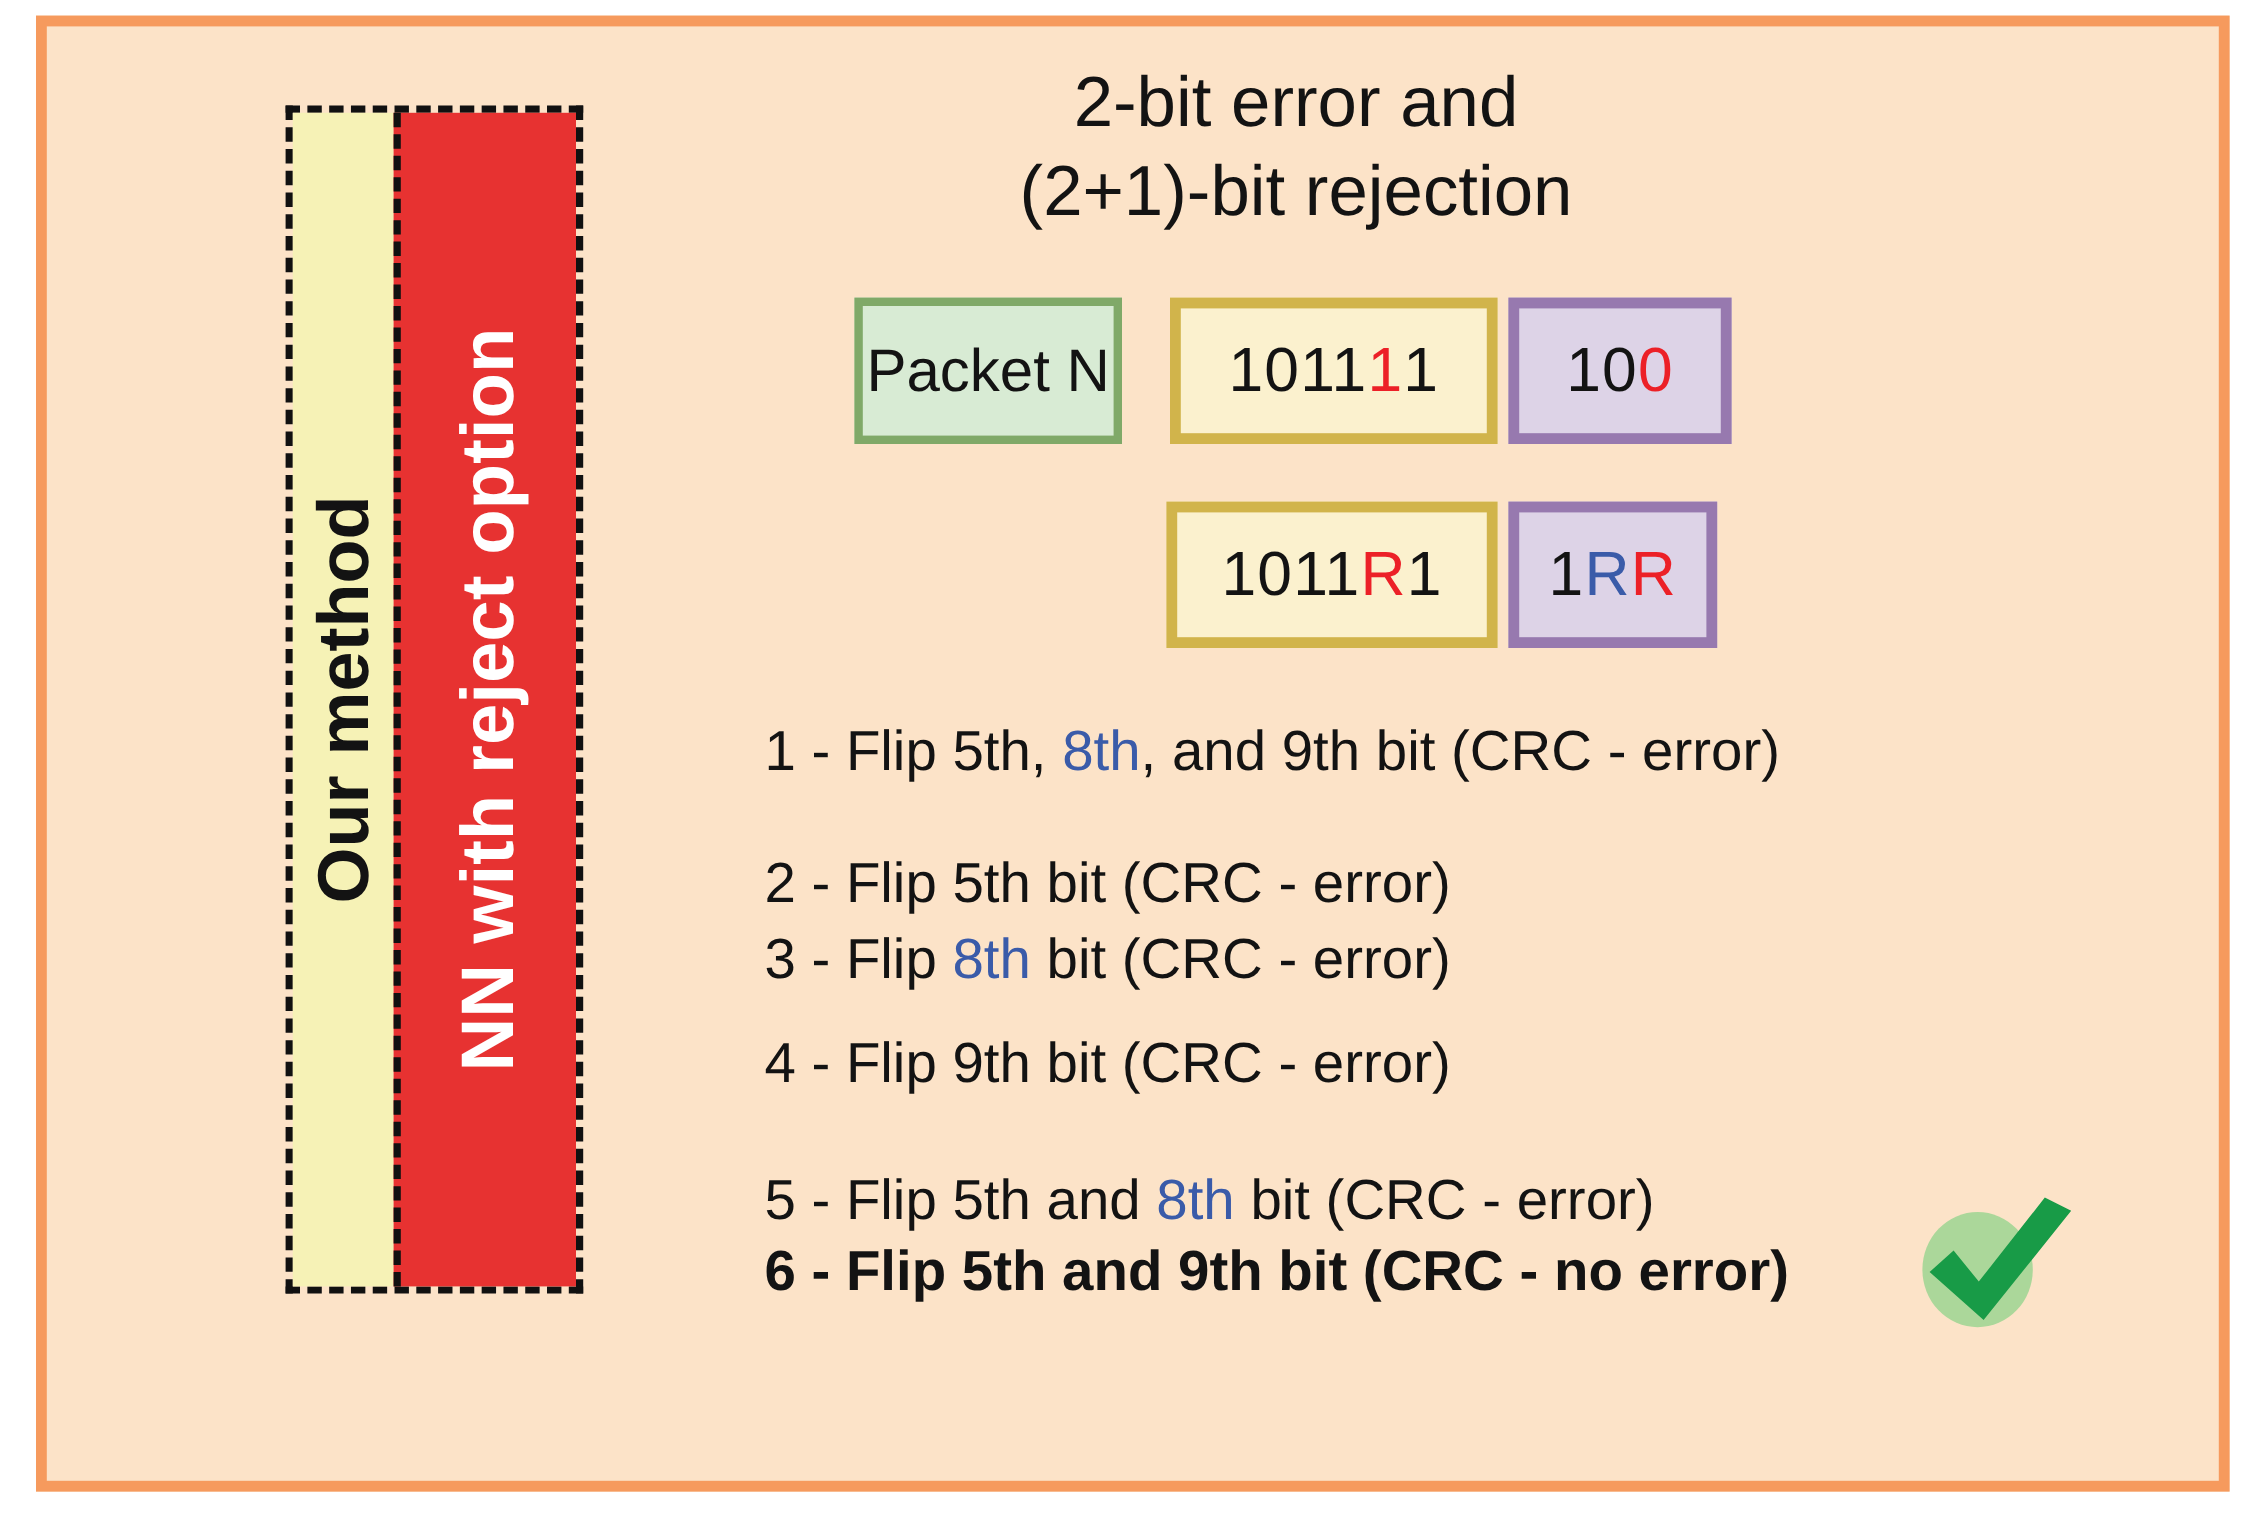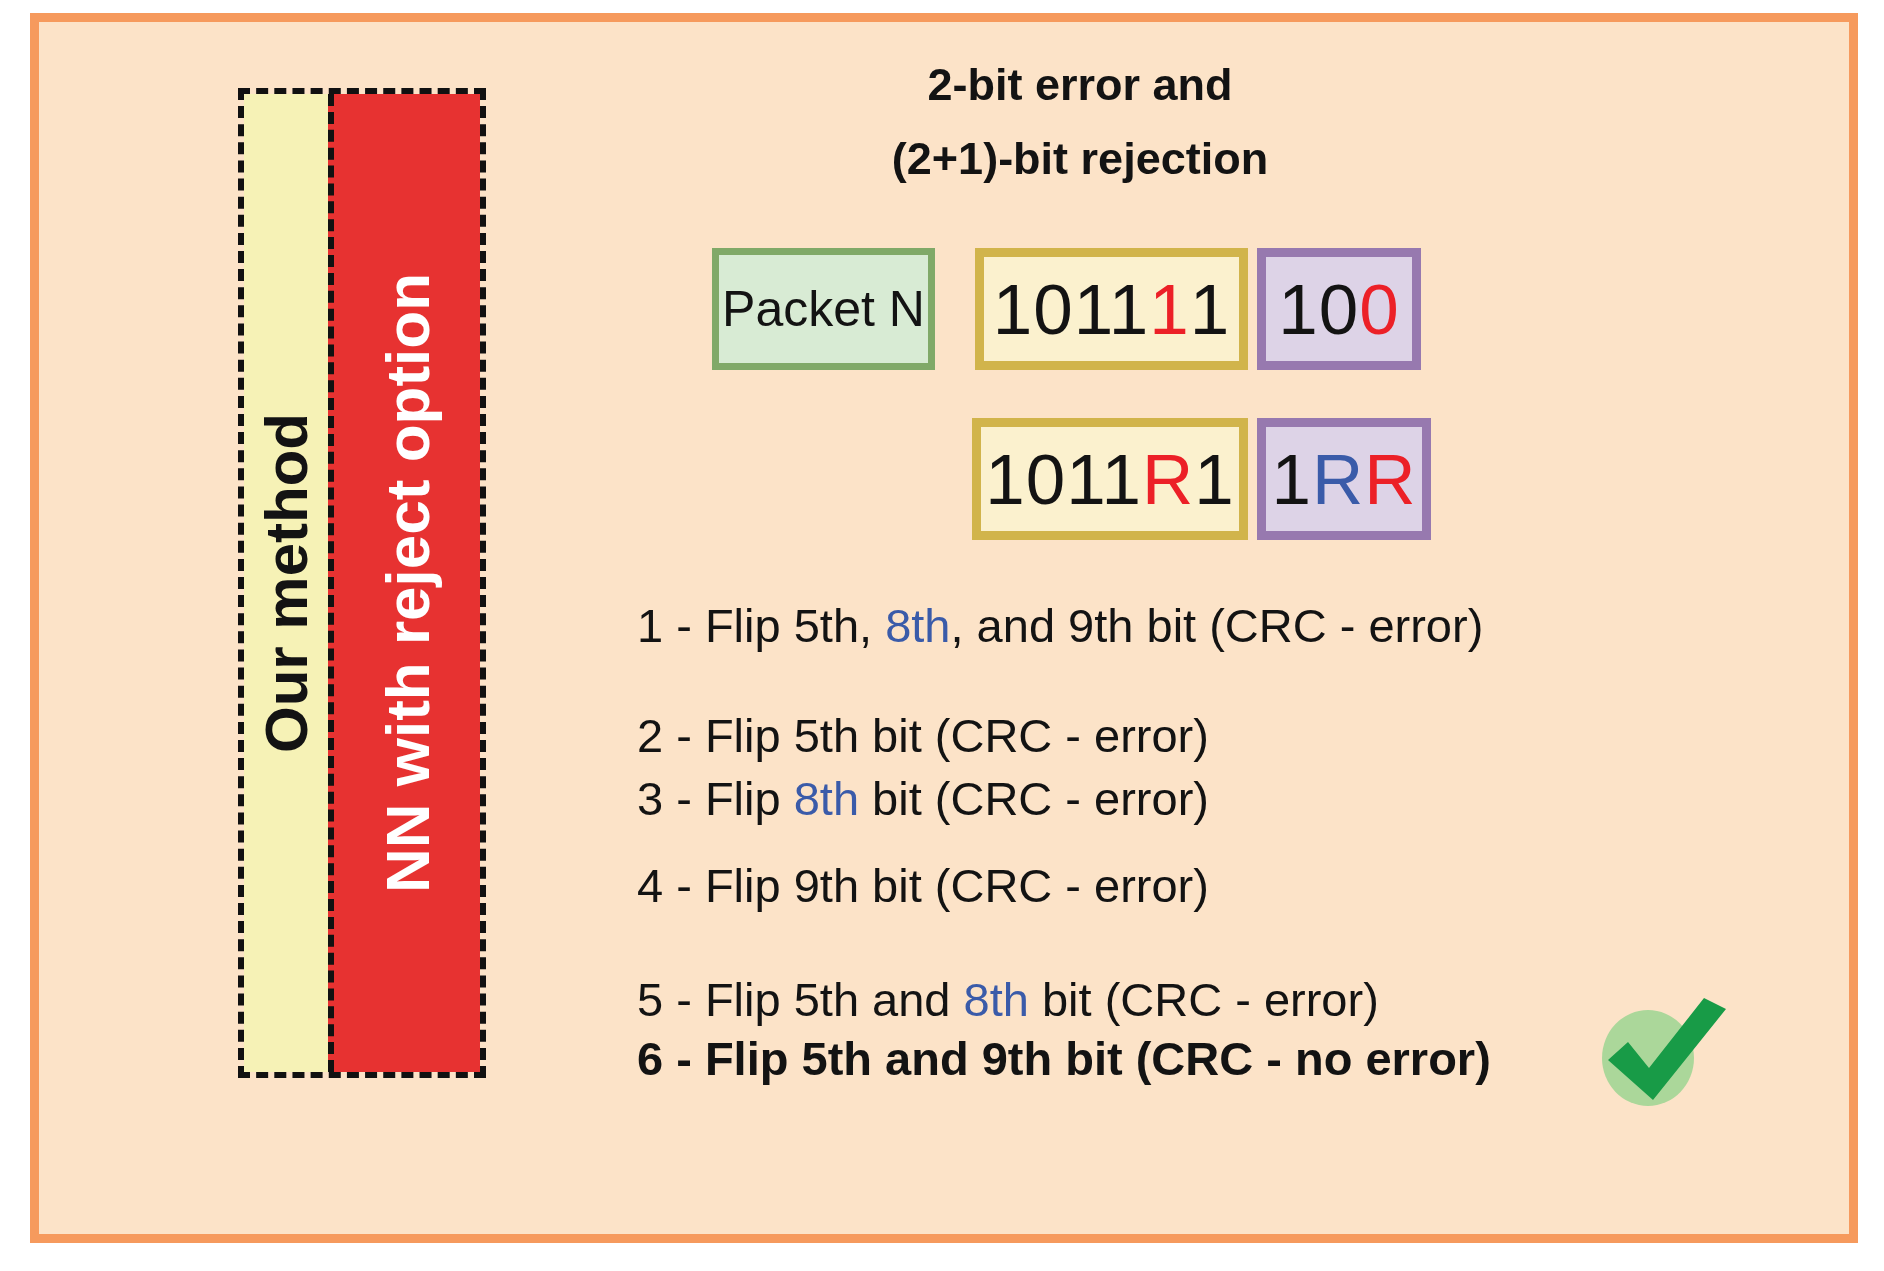--- a/index.html
+++ b/index.html
@@ -57,50 +57,50 @@
   }
   .vlabel.dark  { color: #131313; font-size: 60px; }
   .vlabel.light { color: #ffffff; font-size: 62px; }
   
   .title {
     position: absolute;
     left: 520px;
     top: 48px;
     width: 1120px;
     text-align: center;
-    font-weight: bold;
+    font-weight: normal;
     color: #131313;
-    font-size: 45px;
+    font-size: 59px;
     line-height: 74px;
   }
   
   .pkt-box {
     position: absolute;
     box-sizing: border-box;
     display: flex;
     align-items: center;
     justify-content: center;
-    font-size: 71px;
+    font-size: 52px;
     color: #131313;
     letter-spacing: 1px;
   }
   .box-packet {
     left: 712px; top: 248px; width: 223px; height: 122px;
     background: #D8EBD4;
     border: 7px solid #80A968;
     font-size: 50px;
     letter-spacing: 0;
   }
   .box-data1 {
     left: 975px; top: 248px; width: 273px; height: 122px;
     background: #FBF1CE;
     border: 9px solid #D1B44B;
   }
   .box-crc1 {
-    left: 1257px; top: 248px; width: 164px; height: 122px;
+    left: 1257px; top: 248px; width: 186px; height: 122px;
     background: #DDD3E7;
     border: 9px solid #9779AF;
   }
   .box-data2 {
     left: 972px; top: 418px; width: 276px; height: 122px;
     background: #FBF1CE;
     border: 9px solid #D1B44B;
   }
   .box-crc2 {
     left: 1257px; top: 418px; width: 174px; height: 122px;

